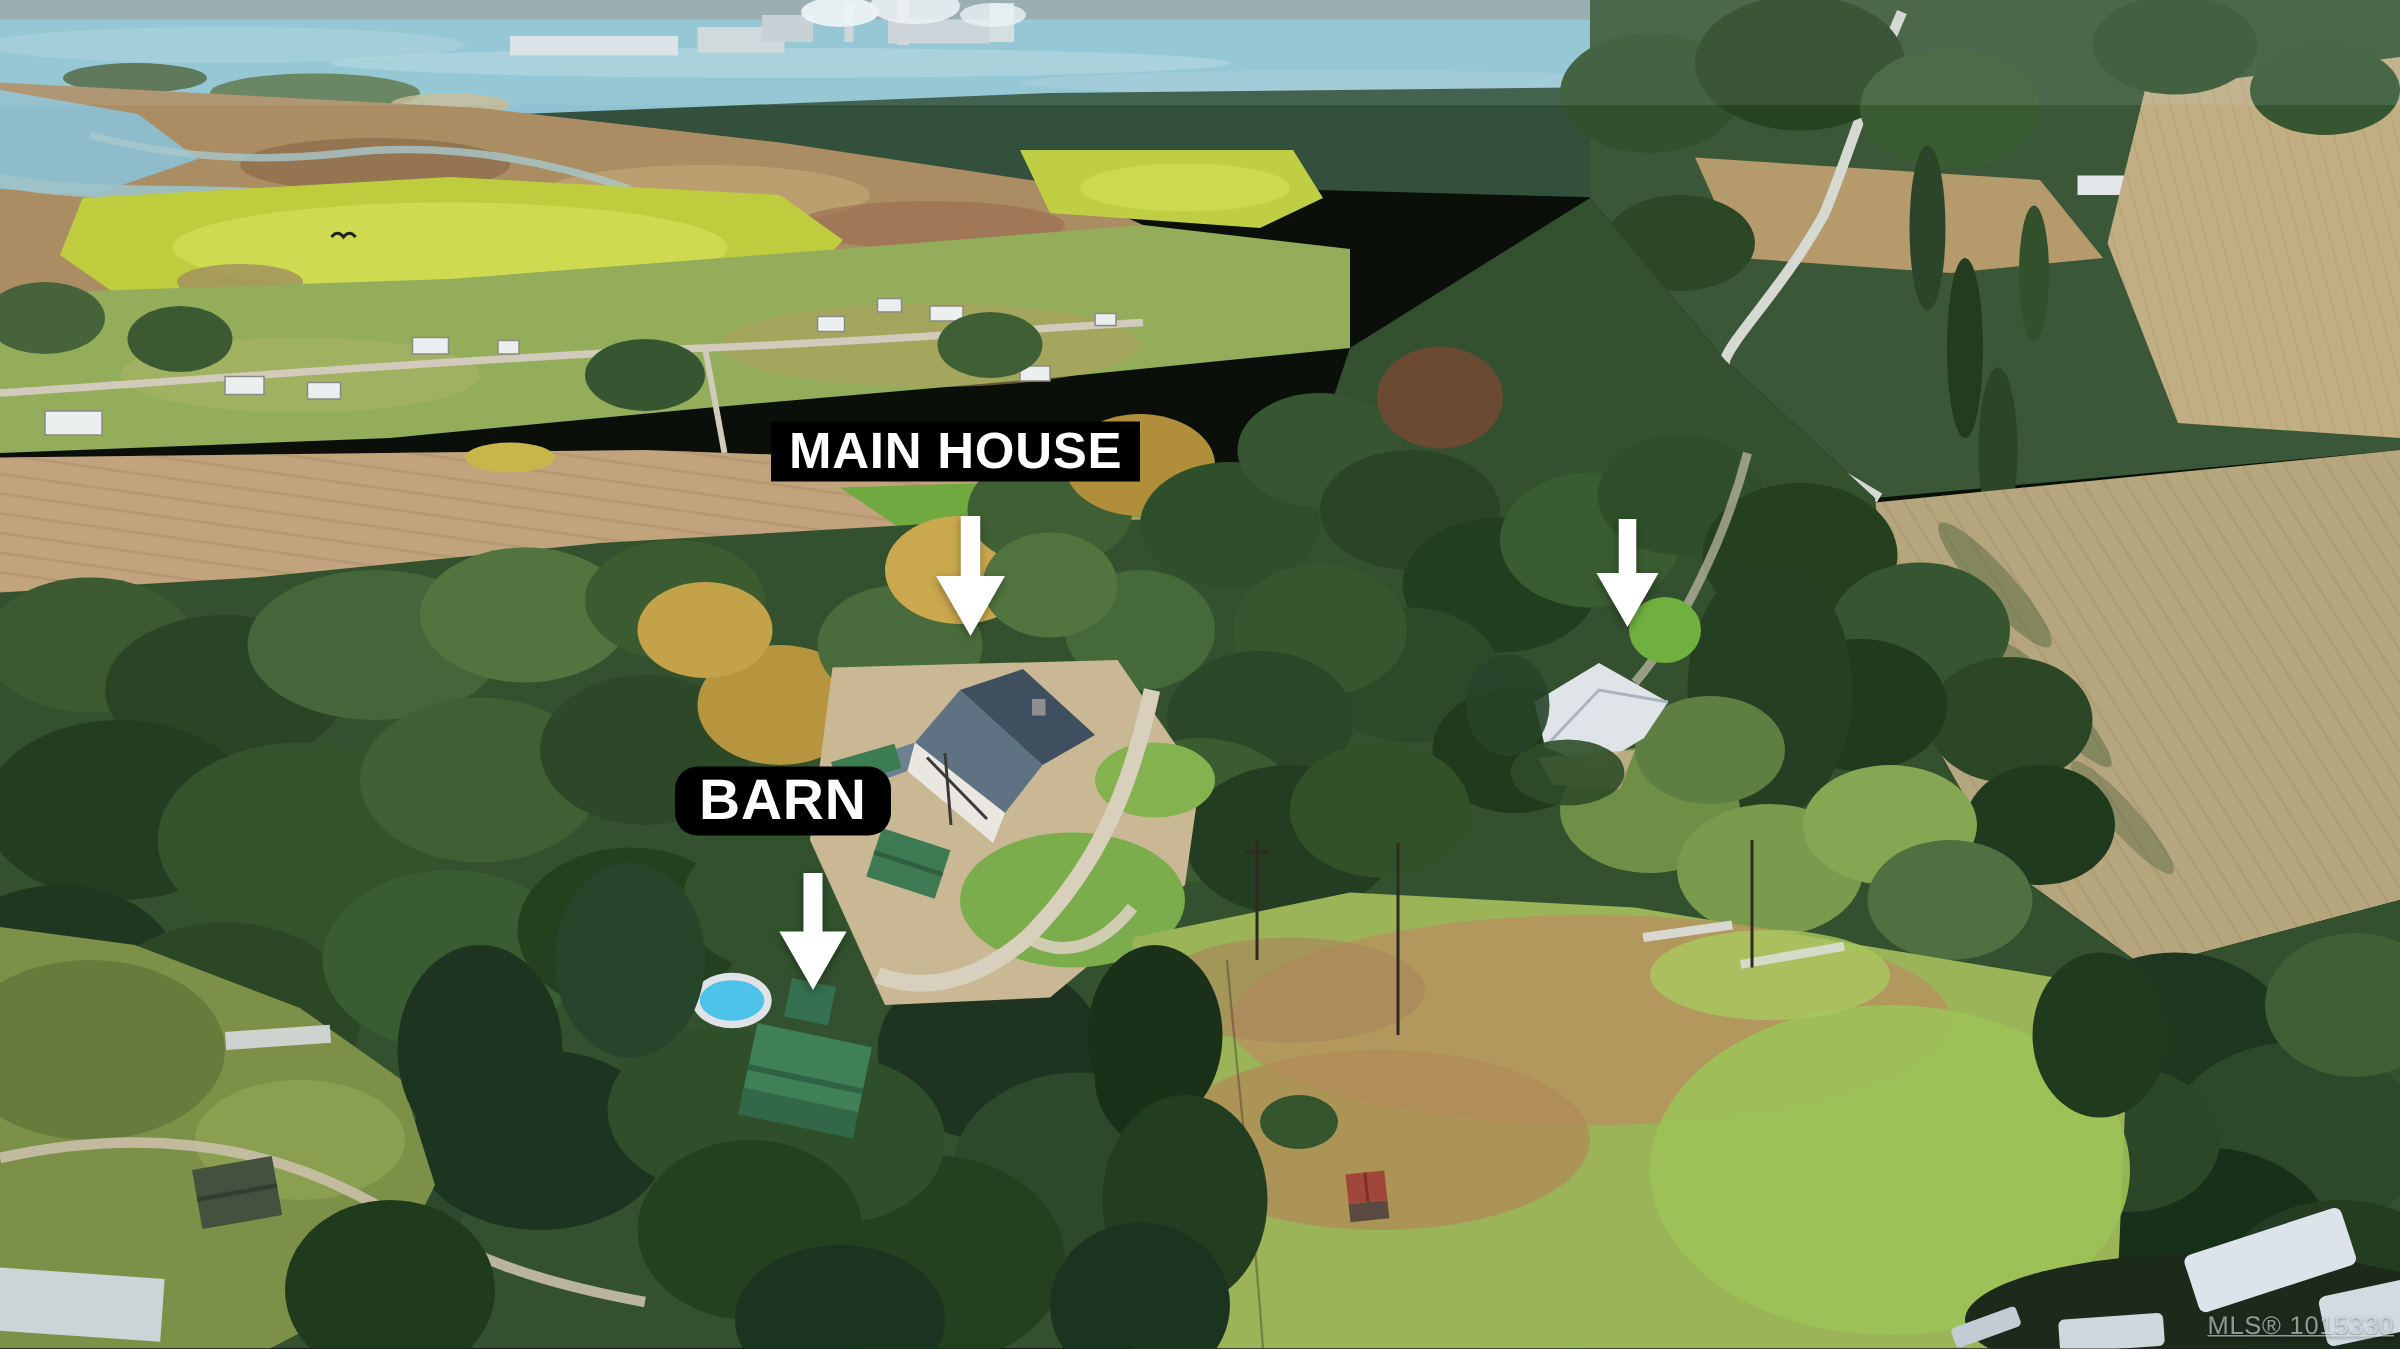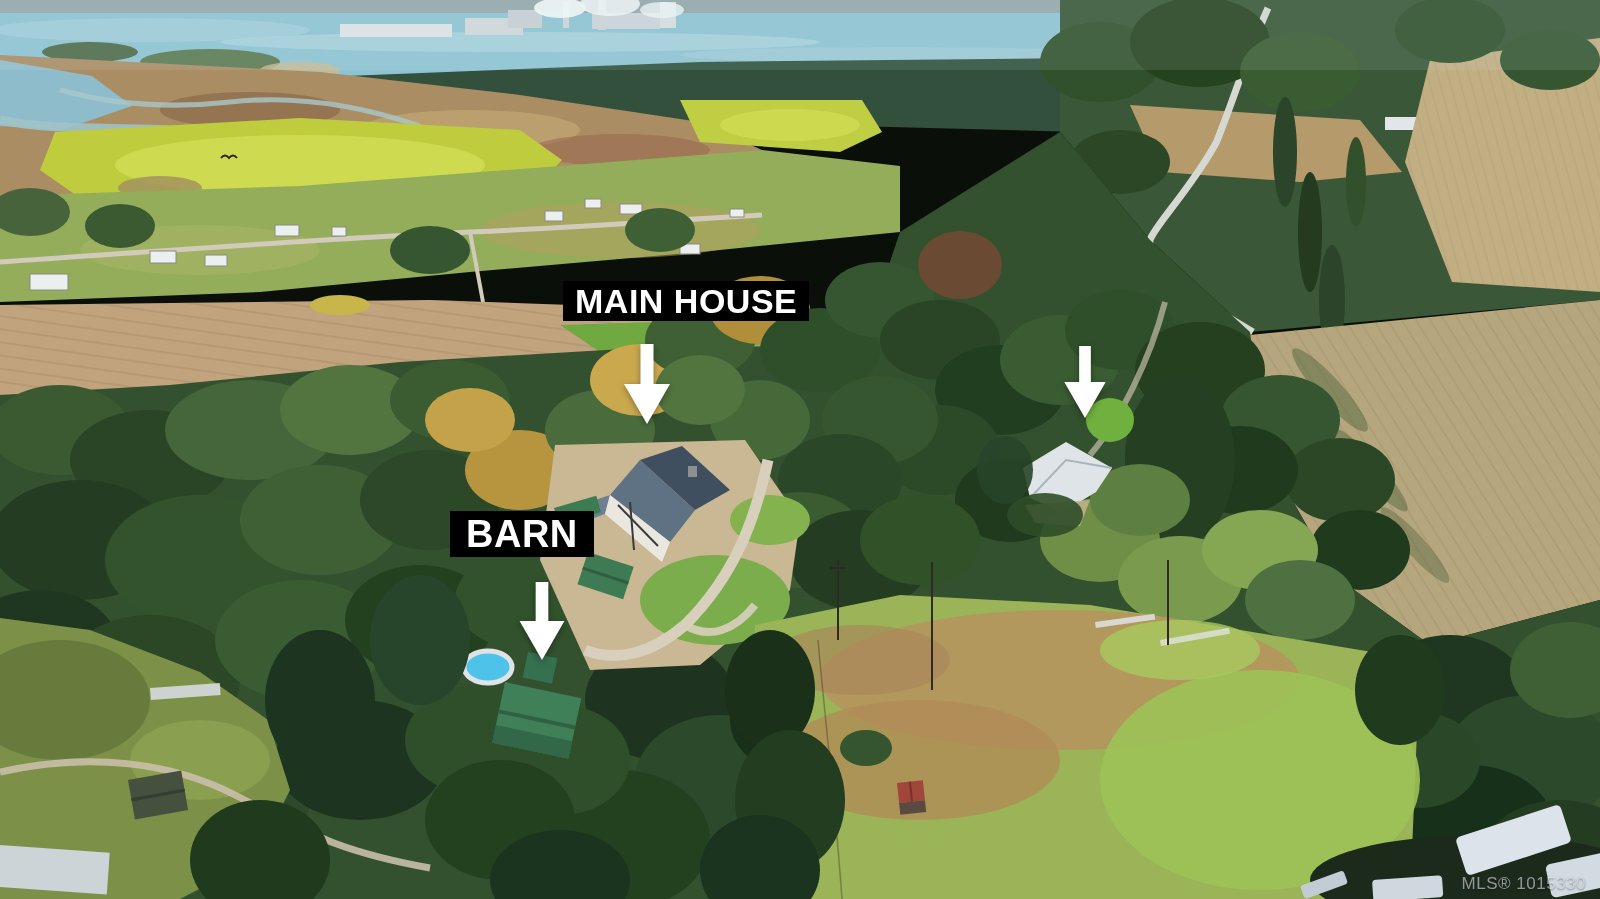--- a/index.html
+++ b/index.html
@@ -1,30 +1,30 @@
 <!DOCTYPE html>
 <html><head>
 <meta charset="utf-8">
 <style>
   html,body{margin:0;padding:0;background:#0a0f0a;}
   .stage{position:relative;width:1600px;height:899px;overflow:hidden;
          font-family:"Liberation Sans",sans-serif;}
   .scene{position:absolute;left:0;top:0;display:block;}
   .photo-label{position:absolute;background:#000;color:#fff;font-weight:700;
                letter-spacing:.5px;line-height:1.06;white-space:nowrap;}
-  .lbl-main  {left:563px;top:281px;font-size:34px;padding:2px 12px;}
+  .lbl-main  {left:514px;top:281px;font-size:34px;padding:2px 12px;}
   .lbl-second{left:923px;top:277px;font-size:36px;padding:3px 14px;}
-  .lbl-barn  {left:450px;top:511px;font-size:38px;padding:3px 16px;}
+  .lbl-barn  {left:450px;top:511px;font-size:38px;padding:3px 16px;border-radius:15px;}
   .photo-arrow{position:absolute;filter:drop-shadow(0 2px 3px rgba(0,0,0,.35));}
   .arr-main  {left:624px;top:344px;width:46px;height:80px;}
   .arr-second{left:1063px;top:346px;width:44px;height:72px;}
   .arr-barn  {left:519px;top:582px;width:46px;height:78px;}
-  .watermark{position:absolute;right:14px;bottom:5px;font-size:17px;
+  .watermark{position:absolute;right:4px;bottom:5px;font-size:17px;
              color:rgba(232,238,245,.58);letter-spacing:.5px;
-             text-shadow:0 1px 2px rgba(0,0,0,.4);}
+             text-shadow:0 1px 2px rgba(0,0,0,.4);text-decoration:underline;}
 </style>
 </head>
 <body>
 
 <div class="stage">
 
   <svg class="scene" width="1600" height="899" viewBox="0 0 1600 899">
     <defs>
       <pattern id="furPlow" width="13" height="13" patternUnits="userSpaceOnUse" patternTransform="rotate(8)">
         <line x1="0" y1="0" x2="13" y2="0" stroke="#ab8d68" stroke-width="3.5" opacity=".55"></line>

